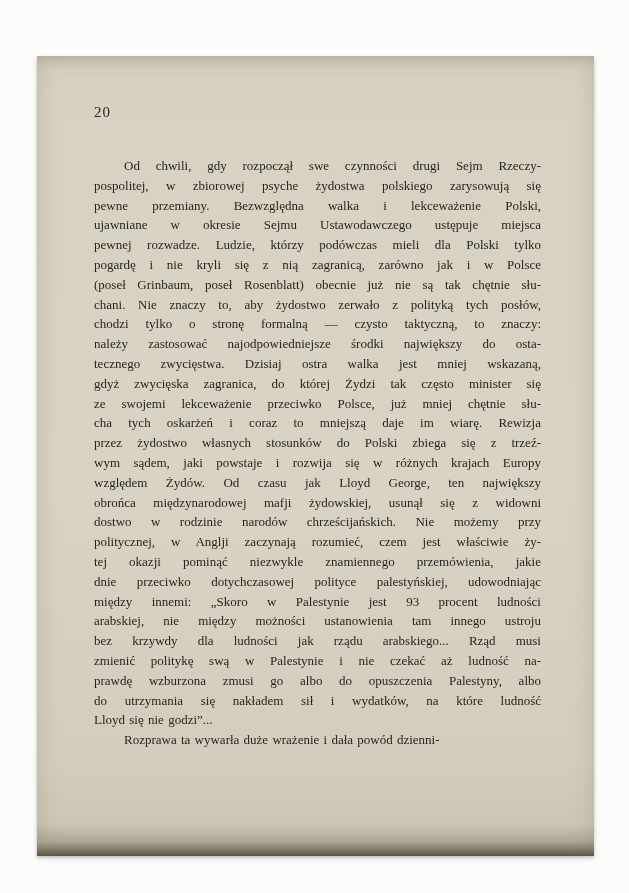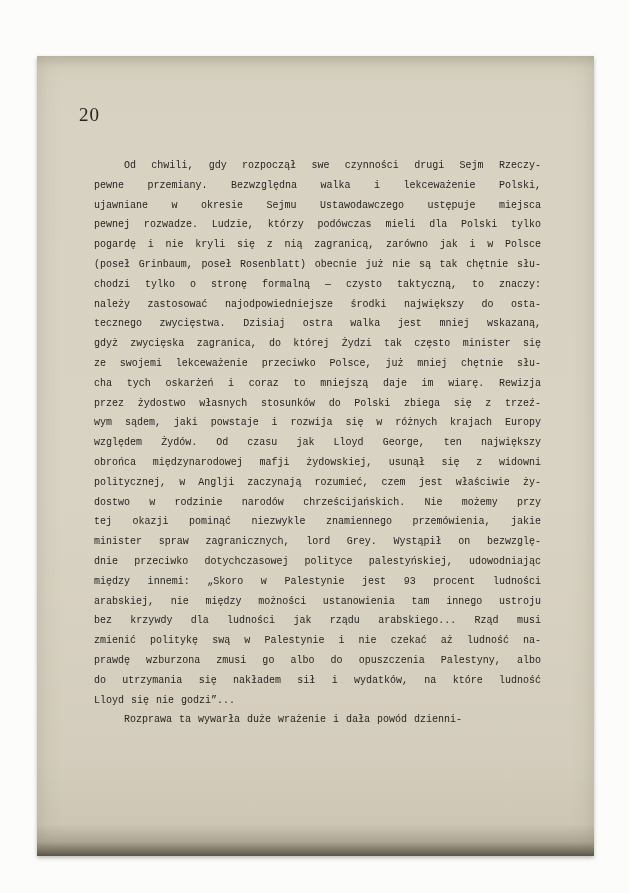--- a/index.html
+++ b/index.html
@@ -38,76 +38,76 @@
     position: absolute;
     left: 0;
     right: 0;
     bottom: 0;
     height: 14px;
     background: linear-gradient(180deg, rgba(80,74,58,0) 0%, rgba(80,74,58,0.45) 70%, rgba(60,55,42,0.6) 100%);
     pointer-events: none;
   }
   .page-number {
     position: absolute;
-    left: 42px;
+    left: 57px;
     top: 48px;
-    font-size: 19px;
+    font-size: 15px;
     letter-spacing: 1px;
     color: #272621;
   }
   .text-block {
     position: absolute;
     left: 57px;
     top: 100px;
     width: 447px;
   }
   .line {
-    font-size: 10px;
+    font-size: 13px;
     line-height: 19.8px;
     color: #262520;
     text-align: justify;
     text-align-last: justify;
     word-spacing: 1px;
     white-space: normal;
-    font-family: Liberation Mono, monospace;
   }
   .line.last {
     text-align-last: left;
   }
   .line.indent {
     text-indent: 30px;
   }
 </style>
 </head>
 <body>
 
 <div class="scan">
   <div class="page">
     <div class="page-number">20</div>
     <div class="text-block">
         <div class="line indent">Od chwili, gdy rozpoczął swe czynności drugi Sejm Rzeczy-</div>
+        <div class="line">pospolitej, w zbiorowej psyche żydostwa polskiego zarysowują się</div>
         <div class="line">pewne przemiany. Bezwzględna walka i lekceważenie Polski,</div>
         <div class="line">ujawniane w okresie Sejmu Ustawodawczego ustępuje miejsca</div>
         <div class="line">pewnej rozwadze. Ludzie, którzy podówczas mieli dla Polski tylko</div>
         <div class="line">pogardę i nie kryli się z nią zagranicą, zarówno jak i w Polsce</div>
         <div class="line">(poseł Grinbaum, poseł Rosenblatt) obecnie już nie są tak chętnie słu-</div>
+        <div class="line">chani. Nie znaczy to, aby żydostwo zerwało z polityką tych posłów,</div>
         <div class="line">chodzi tylko o stronę formalną — czysto taktyczną, to znaczy:</div>
         <div class="line">należy zastosować najodpowiedniejsze środki największy do osta-</div>
         <div class="line">tecznego zwycięstwa. Dzisiaj ostra walka jest mniej wskazaną,</div>
         <div class="line">gdyż zwycięska zagranica, do której Żydzi tak często minister się</div>
         <div class="line">ze swojemi lekceważenie przeciwko Polsce, już mniej chętnie słu-</div>
         <div class="line">cha tych oskarżeń i coraz to mniejszą daje im wiarę. Rewizja</div>
         <div class="line">przez żydostwo własnych stosunków do Polski zbiega się z trzeź-</div>
         <div class="line">wym sądem, jaki powstaje i rozwija się w różnych krajach Europy</div>
         <div class="line">względem Żydów. Od czasu jak Lloyd George, ten największy</div>
         <div class="line">obrońca międzynarodowej mafji żydowskiej, usunął się z widowni</div>
+        <div class="line">dostwo w rodzinie narodów chrześcijańskich. Nie możemy przy</div>
         <div class="line">politycznej, w Anglji zaczynają rozumieć, czem jest właściwie ży-</div>
-        <div class="line">dostwo w rodzinie narodów chrześcijańskich. Nie możemy przy</div>
         <div class="line">tej okazji pominąć niezwykle znamiennego przemówienia, jakie</div>
-        <div class="line">minister spraw zagranicznych, lord Grey. Wystąpił on bezwzglę-</div>
         <div class="line">dnie przeciwko dotychczasowej polityce palestyńskiej, udowodniając</div>
         <div class="line">między innemi: „Skoro w Palestynie jest 93 procent ludności</div>
         <div class="line">arabskiej, nie między możności ustanowienia tam innego ustroju</div>
         <div class="line">bez krzywdy dla ludności jak rządu arabskiego... Rząd musi</div>
         <div class="line">zmienić politykę swą w Palestynie i nie czekać aż ludność na-</div>
         <div class="line">prawdę wzburzona zmusi go albo do opuszczenia Palestyny, albo</div>
         <div class="line">do utrzymania się nakładem sił i wydatków, na które ludność</div>
         <div class="line last">Lloyd się nie godzi”...</div>
         <div class="line indent last">Rozprawa ta wywarła duże wrażenie i dała powód dzienni-</div>
       </div>

